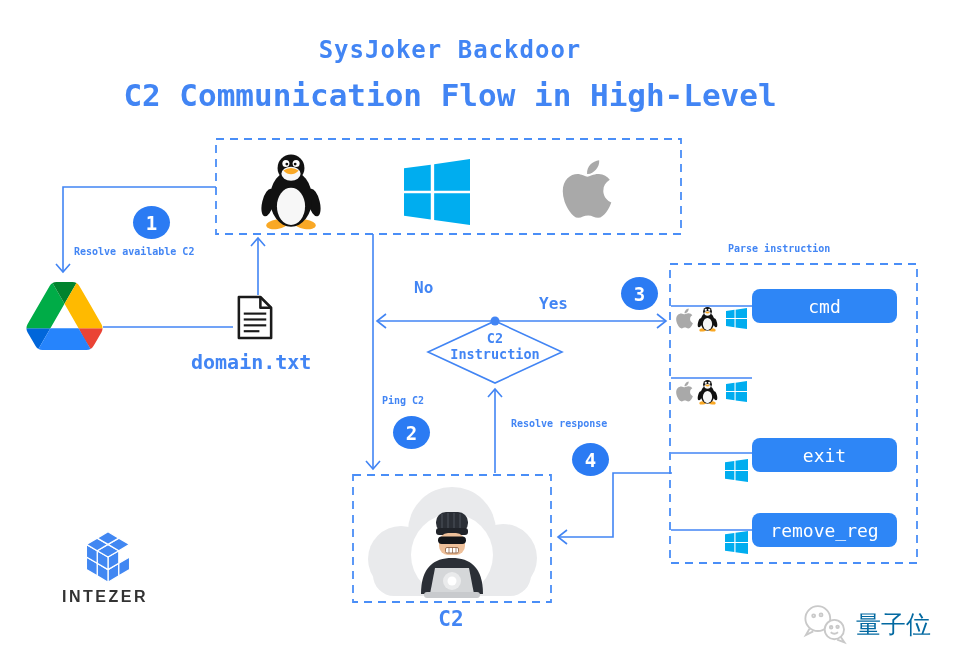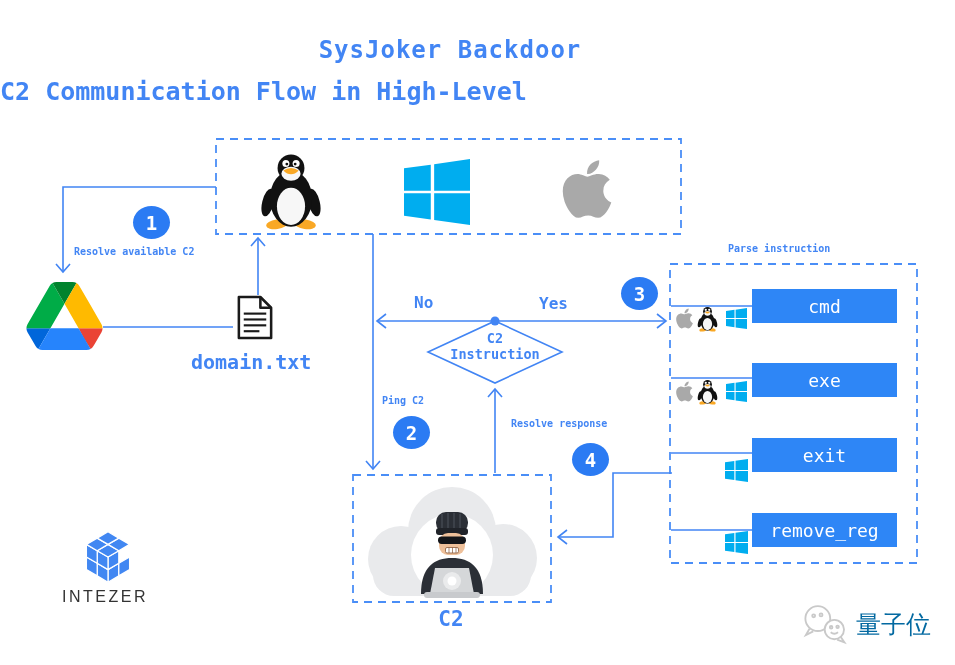--- a/index.html
+++ b/index.html
@@ -1,35 +1,35 @@
 <!DOCTYPE html>
 <html><head>
 <meta charset="utf-8">
 <style>
   html,body{margin:0;padding:0;background:#fff;}
   #stage{position:relative;width:955px;height:665px;background:#fff;overflow:hidden;
          font-family:"DejaVu Sans Mono",monospace;}
   .abs{position:absolute;}
   .blue-text{color:#4285f4;}
   .title{top:36px;left:0;width:900px;text-align:center;font-size:24px;font-weight:bold;letter-spacing:1px;}
-  .subtitle{top:77px;left:0;width:900px;text-align:left;font-size:25px;font-weight:bold;}
+  .subtitle{top:77px;left:0;width:900px;text-align:center;font-size:31px;font-weight:bold;}
   .lbl{font-size:10px;font-weight:bold;z-index:3;white-space:nowrap;}
   .lbl-lg{font-size:20px;font-weight:bold;z-index:3;white-space:nowrap;}
   .badge{width:37px;height:33px;border-radius:50%;background:#2b7bf3;color:#fff;
          display:flex;align-items:center;justify-content:center;
          font-size:19px;font-weight:bold;z-index:4;}
   .cmd-box{left:752px;width:145px;height:34px;background:#2e86f6;color:#fff;
-           display:flex;align-items:center;justify-content:center;font-size:18px;z-index:3;}
+           display:flex;align-items:center;justify-content:center;font-size:18px;z-index:3;border-radius:8px;}
   .icon{z-index:3;}
   svg{display:block;}
   #connectors{left:0;top:0;z-index:2;pointer-events:none;}
   .diamond-text{left:440px;top:330px;width:110px;text-align:center;font-size:13.5px;
                 line-height:1.2;font-weight:bold;z-index:3;}
   .intezer-text{left:62px;top:588px;width:120px;font-family:"Liberation Sans",sans-serif;
-                font-size:16px;font-weight:normal;letter-spacing:2.5px;color:#333;z-index:3;}
+                font-size:16px;font-weight:bold;letter-spacing:2.5px;color:#333;z-index:3;}
   .watermark-text{left:856px;top:608px;font-family:"DejaVu Sans",sans-serif;
                   font-size:25px;font-weight:normal;color:#0369a1;z-index:3;
                   text-shadow:1px 1px 0 #fff;}
 </style>
 </head>
 <body>
 
 <svg width="0" height="0" style="position:absolute" aria-hidden="true">
   <defs>
     <symbol id="icon-windows" viewBox="0 0 88 88">
@@ -122,21 +122,21 @@
   <div class="abs badge" style="left:133px;top:206px">1</div>
   <div class="abs lbl blue-text" style="left:74px;top:246px">Resolve available C2</div>
   <svg class="abs icon" style="left:26px;top:282px" width="77" height="68">
       <use href="#icon-gdrive"></use>
     </svg>
   <svg class="abs icon" style="left:233px;top:294px" width="44" height="49">
       <use href="#icon-doc"></use>
     </svg>
   <div class="abs lbl-lg blue-text" style="left:191px;top:350px">domain.txt</div>
 
-  <div class="abs lbl blue-text" style="left:414px;top:293px;font-size:16px">No</div>
+  <div class="abs lbl blue-text" style="left:414px;top:278px;font-size:16px">No</div>
   <div class="abs lbl blue-text" style="left:539px;top:294px;font-size:16px">Yes</div>
   <div class="abs diamond-text blue-text">
     <div>C2</div>
     <div>Instruction</div>
   </div>
   <div class="abs lbl blue-text" style="left:382px;top:395px">Ping C2</div>
   <div class="abs badge" style="left:393px;top:416px">2</div>
   <div class="abs badge" style="left:621px;top:277px">3</div>
   <div class="abs lbl blue-text" style="left:511px;top:418px">Resolve response</div>
   <div class="abs badge" style="left:572px;top:443px">4</div>
@@ -147,21 +147,20 @@
   <svg class="abs icon" style="left:676px;top:307px" width="17" height="23">
       <use href="#icon-apple"></use>
     </svg>
   <svg class="abs icon" style="left:697px;top:305px" width="21" height="28">
       <use href="#icon-tux"></use>
     </svg>
   <svg class="abs icon" style="left:726px;top:308px" width="21" height="21">
       <use href="#icon-windows"></use>
     </svg>
 
-  <div class="abs cmd-box" style="top:363px">exe</div>
   <svg class="abs icon" style="left:676px;top:380px" width="17" height="23">
       <use href="#icon-apple"></use>
     </svg>
   <svg class="abs icon" style="left:697px;top:378px" width="21" height="28">
       <use href="#icon-tux"></use>
     </svg>
   <svg class="abs icon" style="left:726px;top:381px" width="21" height="21">
       <use href="#icon-windows"></use>
     </svg>
 

